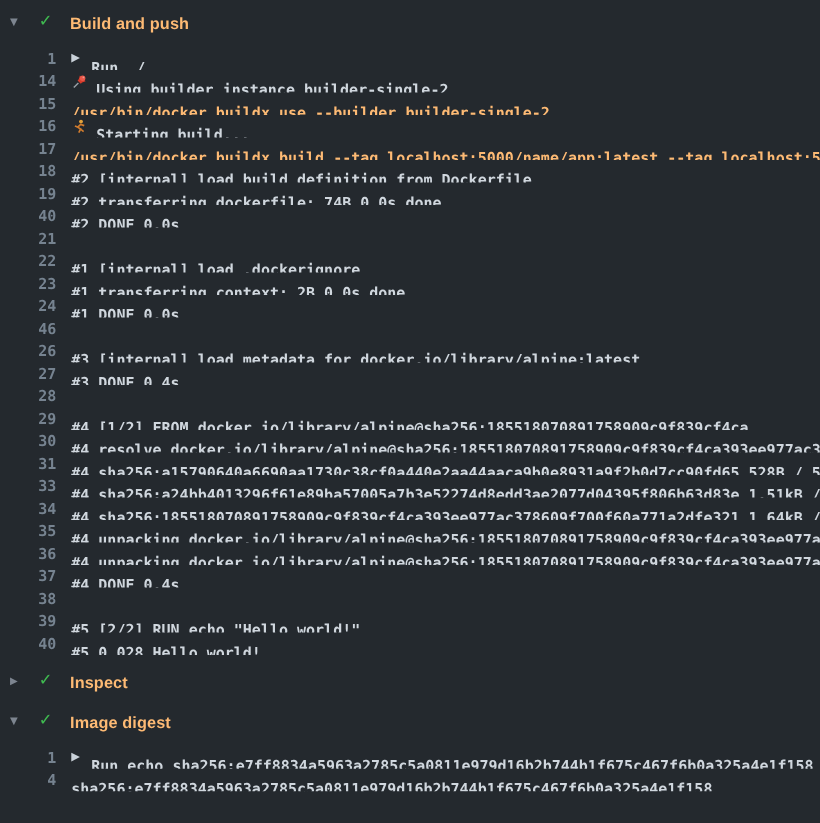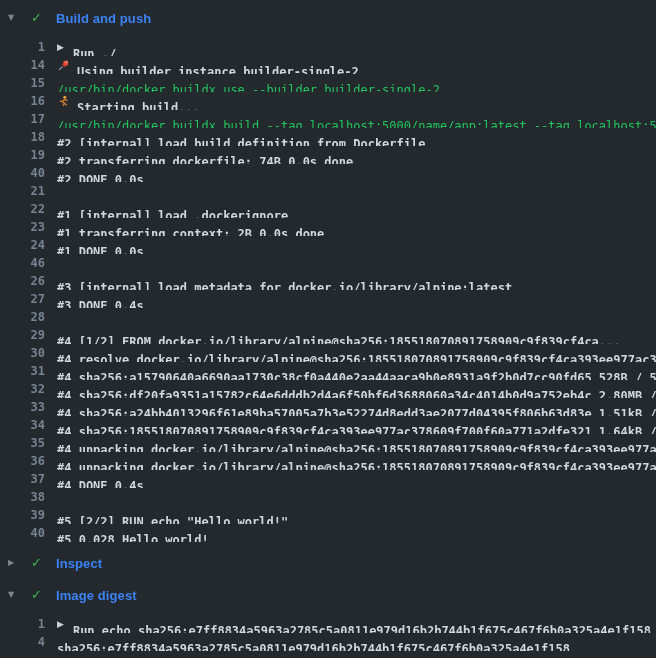--- a/index.html
+++ b/index.html
@@ -39,21 +39,21 @@
     width: 13px;
     margin-left: 13px;
     margin-right: 12px;
     color: #3fb950;
     font-size: 13px;
     font-weight: bold;
     line-height: 22px;
     font-family: "DejaVu Sans", sans-serif;
   }
   .section-title {
-    color: #3b82f6;
+    color: #fdba74;
     font-family: "Liberation Sans", "DejaVu Sans", sans-serif;
     font-size: 13px;
     font-weight: bold;
     letter-spacing: 0.1px;
   }
   .lines { margin-top: 9px; }
   .row {
     display: flex;
     height: 18px;
     line-height: 18px;
@@ -71,21 +71,21 @@
   }
   .content {
     margin-left: 12px;
     color: #d0d7de;
     font-size: 12px;
     font-weight: 600;
     display: flex;
     align-items: center;
     white-space: pre;
   }
-  .content.blue .txt { color: #22c55e; font-weight: 400; }
+  .content.blue .txt { color: #fdba74; font-weight: 700; }
   .txt { white-space: pre; margin-top: 13px; }
   .tri {
     color: #c9d1d9;
     font-size: 9px;
     margin-right: 9px;
     font-family: "DejaVu Sans", sans-serif;
     cursor: pointer;
   }
   .emoji {
     display: inline-flex;
@@ -129,21 +129,20 @@
         <div class="row"><span class="num">22</span><span class="content"><span class="txt">#1 [internal] load .dockerignore</span></span></div>
         <div class="row"><span class="num">23</span><span class="content"><span class="txt">#1 transferring context: 2B 0.0s done</span></span></div>
         <div class="row"><span class="num">24</span><span class="content"><span class="txt">#1 DONE 0.0s</span></span></div>
         <div class="row"><span class="num">46</span><span class="content"><span class="txt"></span></span></div>
         <div class="row"><span class="num">26</span><span class="content"><span class="txt">#3 [internal] load metadata for docker.io/library/alpine:latest</span></span></div>
         <div class="row"><span class="num">27</span><span class="content"><span class="txt">#3 DONE 0.4s</span></span></div>
         <div class="row"><span class="num">28</span><span class="content"><span class="txt"></span></span></div>
         <div class="row"><span class="num">29</span><span class="content"><span class="txt">#4 [1/2] FROM docker.io/library/alpine@sha256:185518070891758909c9f839cf4ca...</span></span></div>
         <div class="row"><span class="num">30</span><span class="content"><span class="txt">#4 resolve docker.io/library/alpine@sha256:185518070891758909c9f839cf4ca393ee977ac3</span></span></div>
         <div class="row"><span class="num">31</span><span class="content"><span class="txt">#4 sha256:a15790640a6690aa1730c38cf0a440e2aa44aaca9b0e8931a9f2b0d7cc90fd65 528B / 5</span></span></div>
-        <div class="row"><span class="num">32</span><span class="content"><span class="txt">#4 sha256:df20fa9351a15782c64e6dddb2d4a6f50bf6d3688060a34c4014b0d9a752eb4c 2.80MB /</span></span></div>
         <div class="row"><span class="num">33</span><span class="content"><span class="txt">#4 sha256:a24bb4013296f61e89ba57005a7b3e52274d8edd3ae2077d04395f806b63d83e 1.51kB /</span></span></div>
         <div class="row"><span class="num">34</span><span class="content"><span class="txt">#4 sha256:185518070891758909c9f839cf4ca393ee977ac378609f700f60a771a2dfe321 1.64kB /</span></span></div>
         <div class="row"><span class="num">35</span><span class="content"><span class="txt">#4 unpacking docker.io/library/alpine@sha256:185518070891758909c9f839cf4ca393ee977a</span></span></div>
         <div class="row"><span class="num">36</span><span class="content"><span class="txt">#4 unpacking docker.io/library/alpine@sha256:185518070891758909c9f839cf4ca393ee977a</span></span></div>
         <div class="row"><span class="num">37</span><span class="content"><span class="txt">#4 DONE 0.4s</span></span></div>
         <div class="row"><span class="num">38</span><span class="content"><span class="txt"></span></span></div>
         <div class="row"><span class="num">39</span><span class="content"><span class="txt">#5 [2/2] RUN echo "Hello world!"</span></span></div>
         <div class="row"><span class="num">40</span><span class="content"><span class="txt">#5 0.028 Hello world!</span></span></div>
       </div>
     </div>

